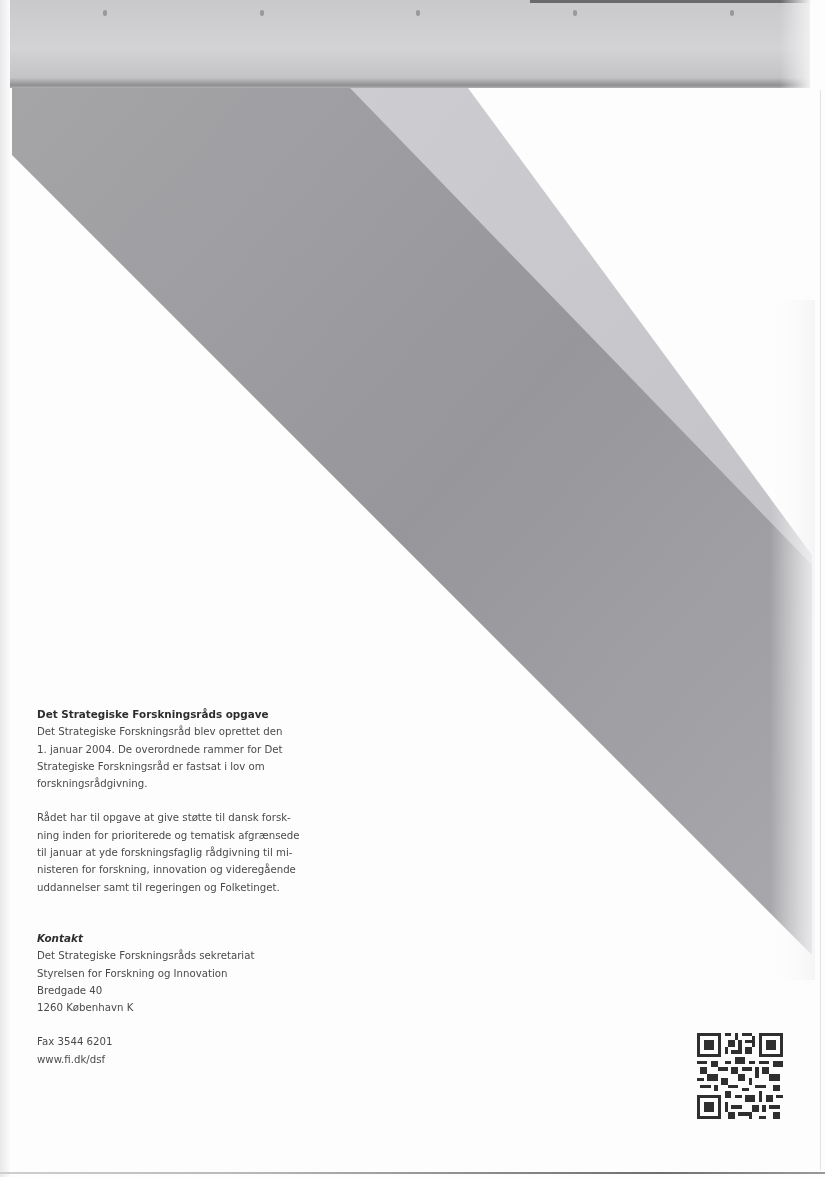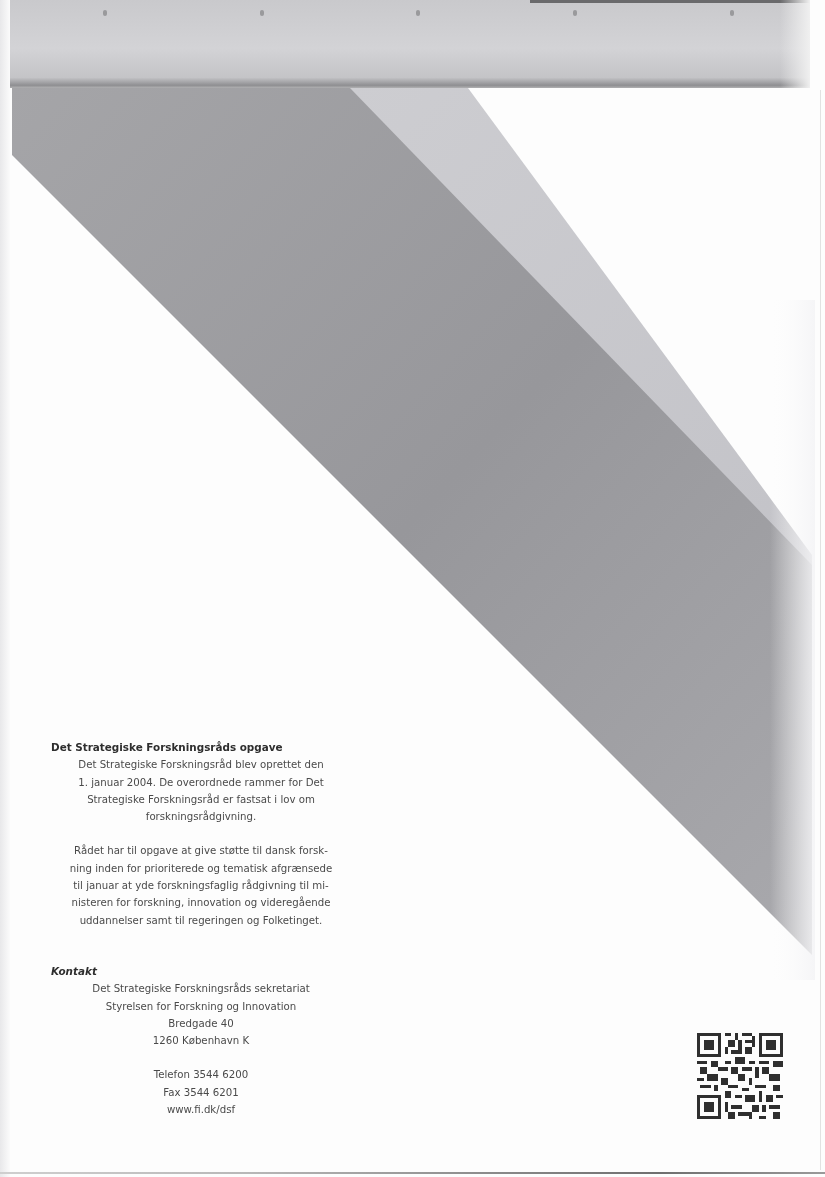--- a/index.html
+++ b/index.html
@@ -34,27 +34,27 @@
     position: absolute; left: 0; top: 0; width: 825px; height: 1177px;
   }
   .right-edge-line {
     position: absolute; right: 4px; top: 90px; width: 1px; height: 1080px; background: #e2e2e2;
   }
   .bottom-line {
     position: absolute; left: 0; bottom: 3px; width: 825px; height: 2px;
     background: linear-gradient(to right, #cfcfcf 0%, #b8b8b8 30%, #8a8a8a 60%, #6f6f6f 80%, #9a9a9a 100%);
   }
   .info {
-    position: absolute; left: 37px; top: 739px; width: 300px;
-    font-size: 10.2px; line-height: 17.3px; color: #4a4a4a; margin-left: 14px;
+    position: absolute; left: 37px; top: 706px; width: 300px;
+    font-size: 10.2px; line-height: 17.3px; color: #4a4a4a;
   }
   .info h3 {
     margin: 0; font-size: 10.4px; font-weight: bold; color: #2e2e2e; line-height: 17.3px;
   }
-  .info p { margin: 0; text-align: center; }
+  .info p { margin: 0; }
   .gap-paragraph { height: 17px; }
   .gap-section { height: 34px; }
   .kontakt h3 { font-style: italic; }
   .qr {
     position: absolute; left: 697px; top: 1033px; width: 86px; height: 86px;
   }
 </style>
 </head>
 <body>
 
@@ -112,21 +112,20 @@
 
     <div class="gap-section"></div>
 
     <section class="kontakt">
       <h3>Kontakt</h3>
       <p>Det Strategiske Forskningsråds sekretariat</p>
       <p>Styrelsen for Forskning og Innovation</p>
       <p>Bredgade 40</p>
       <p>1260 København K</p>
       <div class="gap-paragraph"></div>
-      <p>Telefon 3544 6200</p>
       <p>Fax 3544 6201</p>
       <p>www.fi.dk/dsf</p>
     </section>
   </div>
 
   <svg class="qr" viewBox="0 0 25 25" width="86" height="86" shape-rendering="crispEdges">
     <rect width="25" height="25" fill="#fdfdfd"></rect>
     <g fill="#2f2f2f">
 
       <path d="M0 0h7v7H0z M1 1v5h5V1z"></path>

